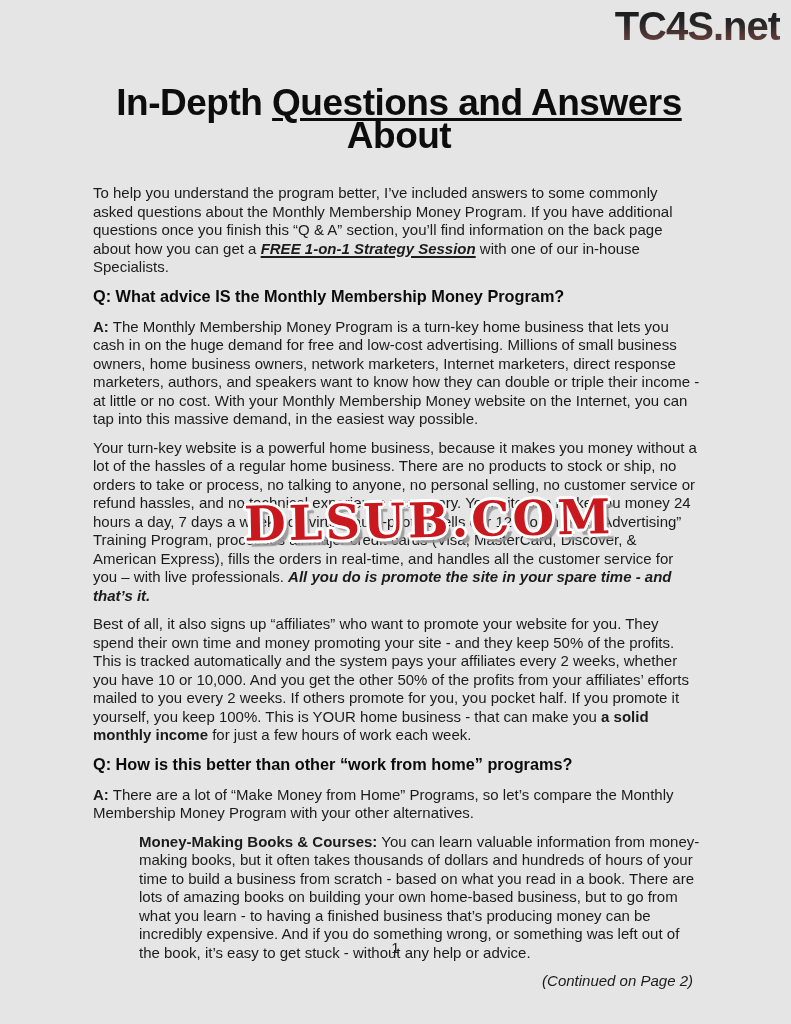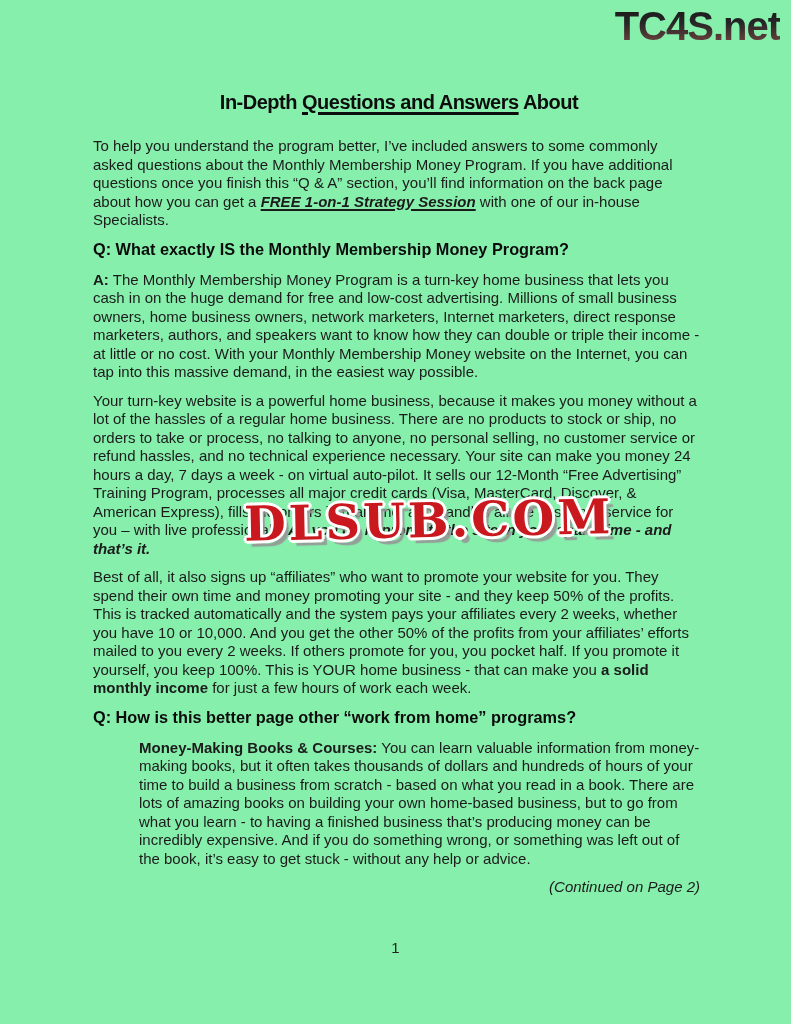--- a/index.html
+++ b/index.html
@@ -4,44 +4,44 @@
 <style>
   html,body { margin:0; padding:0; }
   body {
     width:791px; height:1024px;
     background:#ffffff;
     font-family:"Liberation Sans", sans-serif;
     color:#1b1b1b;
     position:relative;
     overflow:hidden;
   }
-  .page { position:relative; width:791px; height:1024px; background:#86efac; }
+  .page { position:relative; width:791px; height:1024px; background:#e5e5e5; }
 
   
   .tc4s {
     position:absolute; top:4px; right:11px;
     font-size:40px; font-weight:bold; letter-spacing:-1px;
     font-family:"Liberation Sans", sans-serif;
     color:#3a2b28;
     white-space:nowrap;
   }
   @supports ((-webkit-background-clip:text) or (background-clip:text)) {
     .tc4s {
       background:linear-gradient(180deg,#161616 0%,#262626 42%,#5e3c39 78%,#936a62 100%);
       -webkit-background-clip:text; background-clip:text;
       color:transparent;
     }
   }
 
   .content { position:absolute; left:93px; top:0; width:612px; }
 
   h1.title {
-    font-size:20px; line-height:33px; font-weight:bold; text-align:center;
+    font-size:37px; line-height:33px; font-weight:bold; text-align:center;
     color:#0d0d0d; letter-spacing:-0.5px;
-    margin:86px 0 18px 0;
+    margin:86px 0 32px 0;
   }
   .title-underline {
     text-decoration:underline;
     text-decoration-thickness:3px;
     text-underline-offset:3px;
   }
 
   p.body { font-size:15px; line-height:18.5px; margin:0 4px 10px 0; }
   h2.qhead { font-size:16.3px; line-height:19px; font-weight:bold; color:#0b0b0b; margin:2px 0 12px 0; }
 
@@ -50,21 +50,21 @@
     text-decoration:underline;
     text-decoration-thickness:2px;
     text-underline-offset:2px;
   }
   .bi { font-weight:bold; font-style:italic; }
   .u  { }
   b   { font-weight:bold; }
 
   p.indent { margin-left:46px; }
 
-  p.continued { text-align:right; font-style:italic; font-size:15px; margin:4px 5px 0 0; }
+  p.continued { text-align:right; font-style:italic; font-size:15px; margin:4px 12px 0 0; }
 
   .pagenum {
     position:absolute; top:939px; left:0; width:791px;
     text-align:center; font-size:15px; color:#222;
   }
 
   
   .stamp {
     position:absolute; top:492px; left:244px;
     font-family:"DejaVu Serif", serif;
@@ -97,30 +97,31 @@
 <div class="page">
 
   <div class="tc4s">TC4S.net</div>
 
   <div class="content">
 
     <h1 class="title"><span>In-Depth </span><span class="title-underline">Questions and Answers</span><span> About</span><br></h1>
 
     <p class="body"><span>To help you understand the program better, I’ve included answers to some commonly asked questions about the Monthly Membership Money Program. If you have additional questions once you finish this “Q &amp; A” section, you’ll find information on the back page about how you can get a </span><span class="strategy">FREE 1-on-1 Strategy Session</span><span> with one of our in-house Specialists.</span></p>
 
-    <h2 class="qhead">Q: What exactly IS the Monthly Membership Money Program?</h2>
+    <h2 class="qhead">Q: What advice IS the Monthly Membership Money Program?</h2>
 
     <p class="body"><b>A:</b><span> The Monthly Membership Money Program is a turn-key home business that lets you cash in on the huge demand for free and low-cost advertising. Millions of small business owners, home business owners, network marketers, Internet marketers, direct response marketers, authors, and speakers want to know how they can double or triple their income - at little or no cost. With your Monthly Membership Money website on the Internet, you can tap into this massive demand, in the easiest way possible.</span></p>
 
     <p class="body"><span>Your turn-key website is a powerful home business, because it makes you money without a lot of the hassles of a regular home business. There are no products to stock or ship, no orders to take or process, no talking to anyone, no personal selling, no customer service or refund hassles, and no technical experience necessary. Your site can make you money 24 hours a day, 7 days a week - on virtual auto-pilot. It sells our 12-Month “Free Advertising” Training Program, processes all major credit cards (Visa, MasterCard, Discover, &amp; American Express), fills the orders in real-time, and handles all the customer service for you – with live professionals. </span><span class="bi">All you do is promote the site in your spare time - and that’s it.</span></p>
 
     <p class="body"><span>Best of all, it also signs up “affiliates” who want to promote your website for you. They spend their own time and money promoting your site - and they keep 50% of the profits. This is tracked automatically and the system pays your affiliates every 2 weeks, whether you have 10 or 10,000. And you get the other 50% of the profits from your affiliates’ efforts mailed to you every 2 weeks. If others promote for you, you pocket half. If you promote it yourself, you keep 100%. This is </span><span class="u">YOUR</span><span> home business - that can make you </span><b>a solid monthly income</b><span> for just a few hours of work each week.</span></p>
 
-    <h2 class="qhead">Q: How is this better page other “work from home” programs?</h2>
+    <h2 class="qhead">Q: How is this better than other “work from home” programs?</h2>
 
+    <p class="body"><b>A:</b><span> There are a lot of “Make Money from Home” Programs, so let’s compare the Monthly Membership Money Program with your other alternatives.</span></p>
 
     <p class="body indent"><b>Money-Making Books &amp; Courses:</b><span> You can learn valuable information from money-making books, but it often takes thousands of dollars and hundreds of hours of your time to build a business from scratch - based on what you read in a book. There are lots of amazing books on building your own home-based business, but to go from what you learn - to having a finished business that’s producing money can be incredibly expensive. And if you do something wrong, or something was left out of the book, it’s easy to get stuck - without any help or advice.</span></p>
 
     <p class="continued">(Continued on Page 2)</p>
 
   </div>
 
   <div class="stamp">DLSUB.COM</div>
 
   <div class="pagenum">1</div>

